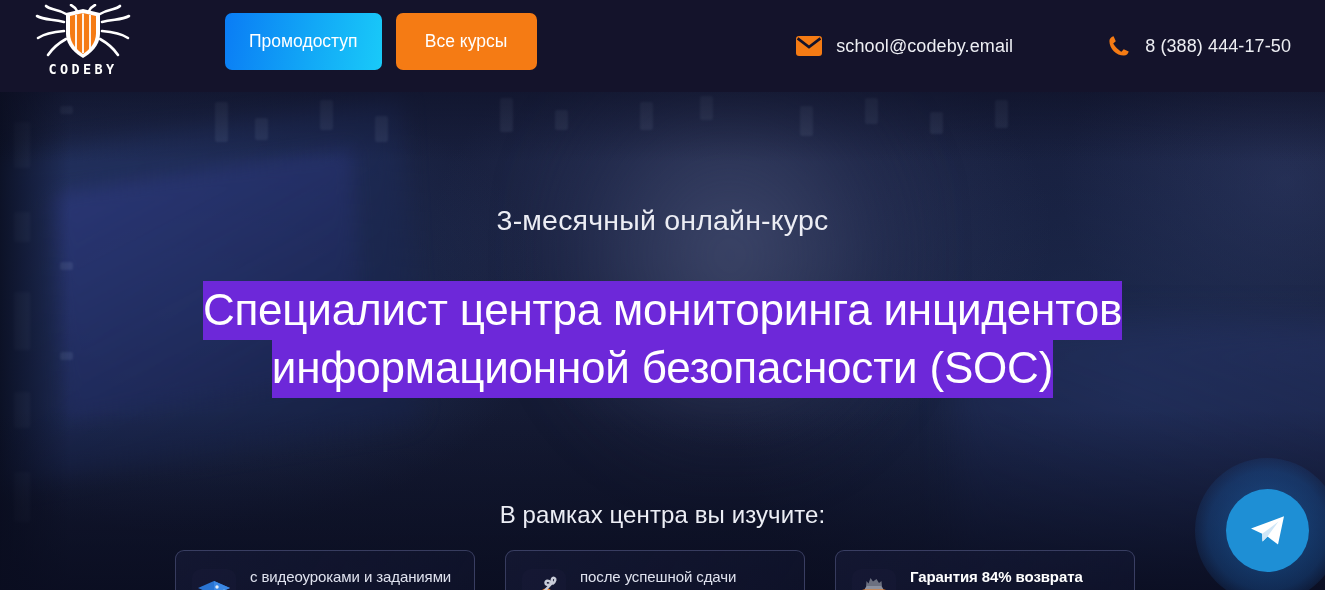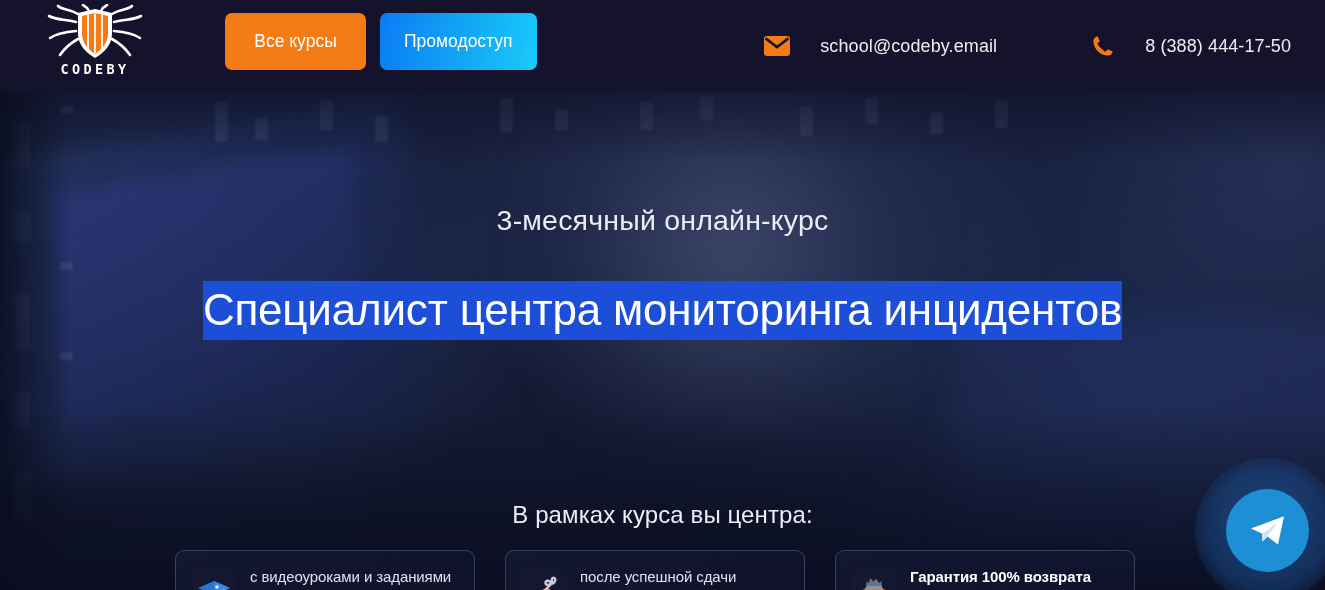--- a/index.html
+++ b/index.html
@@ -10,42 +10,42 @@
     -webkit-font-smoothing:antialiased;
   }
   .page{position:relative;width:1325px;height:590px;overflow:hidden;}
 
   
   .header{
     position:absolute;left:0;top:0;width:1325px;height:92px;
     background:#14132b;z-index:40;
   }
   .logo-wrap{
-    position:absolute;left:44px;top:4px;width:102px;height:82px;
+    position:absolute;left:32px;top:4px;width:102px;height:82px;
   }
   .logo-mark{position:absolute;left:0;top:0;width:102px;height:58px;}
   .logo-word{
     position:absolute;left:0;top:58px;width:102px;text-align:center;
     color:#ffffff;font-size:13.5px;font-weight:700;letter-spacing:3.4px;
     font-family:"DejaVu Sans Mono","Liberation Mono",monospace;
     line-height:14px;
   }
   .nav-btns{position:absolute;left:225px;top:13px;display:flex;gap:14px;}
   .btn{
     border:none;outline:none;cursor:pointer;
     height:57px;border-radius:7px;
     color:#fff;font-size:17.5px;font-family:"Liberation Sans",sans-serif;
     display:flex;align-items:center;justify-content:center;
     padding:0 24px;white-space:nowrap;
   }
   .btn-courses{background:#f57b14;min-width:141px;}
   .btn-promo{background:linear-gradient(100deg,#0a7cf5 0%,#12a8f6 55%,#19caf9 100%);min-width:141px;}
 
   .contacts{position:absolute;right:34px;top:0;height:92px;display:flex;align-items:center;gap:60px;}
-  .contact{display:flex;align-items:center;gap:30px;padding-left:34px;}
+  .contact{display:flex;align-items:center;gap:14px;padding-left:34px;}
   .contact-txt{color:#edeef3;font-size:18px;letter-spacing:.1px;white-space:nowrap;}
   .ico{display:block;flex:0 0 auto;}
 
   
   .hero{
     position:absolute;left:0;top:92px;width:1325px;height:498px;overflow:hidden;
     background:#141b35;
   }
   .bg-base{
     position:absolute;inset:0;
@@ -101,21 +101,21 @@
   .kicker{
     position:absolute;top:112px;left:0;width:1325px;text-align:center;
     color:#ecedf4;font-size:28.5px;letter-spacing:.2px;
   }
   .h1{
     position:absolute;top:160px;left:0;width:1325px;text-align:center;
     font-size:44px;line-height:58px;color:#ffffff;font-weight:400;
     letter-spacing:-.2px;
   }
   .h1 .sel{
-    background:#1d4ed8;
+    background:#6d28d9;
     box-decoration-break:clone;-webkit-box-decoration-break:clone;
     padding:4px 0 6px 0;
     margin-top:48px;
   }
   .subtitle{
     position:absolute;top:409px;left:0;width:1325px;text-align:center;
     color:#eceef5;font-size:24px;letter-spacing:.1px;
   }
 
   
@@ -176,22 +176,22 @@
         <g stroke="#ffffff" stroke-width="1.8">
           <line x1="44" y1="11" x2="44" y2="45"></line>
           <line x1="51" y1="9.5" x2="51" y2="49"></line>
           <line x1="58" y1="11" x2="58" y2="45"></line>
         </g>
       </svg>
       <div class="logo-word">CODEBY</div>
     </div>
 
     <div class="nav-btns">
+      <button class="btn btn-promo">Промодоступ</button>
       <button class="btn btn-courses">Все курсы</button>
-      <button class="btn btn-promo">Промодоступ</button>
     </div>
 
     <div class="contacts">
       <a class="contact" href="#" style="text-decoration:none">
         <svg class="ico" width="26" height="20" viewBox="0 0 26 20">
           <rect x="0" y="0" width="26" height="20" rx="3" fill="#f57b14"></rect>
           <path d="M1.6 2.4 L13 11 L24.4 2.4" fill="none" stroke="#14132b" stroke-width="2.6"></path>
         </svg>
         <span class="contact-txt">school@codeby.email</span>
       </a>
@@ -235,23 +235,23 @@
     </div>
 
     <div class="bg-glow-l"></div>
     <div class="bg-glow-t"></div>
     <div class="bg-glow-b"></div>
 
     <div class="content">
 
       <div class="kicker">3-месячный онлайн-курс</div>
 
-      <h1 class="h1"><span class="sel">Специалист центра мониторинга инцидентов</span><br></h1>
-
-      <div class="subtitle">В рамках курса вы центра:</div>
+      <h1 class="h1"><span class="sel">Специалист центра мониторинга инцидентов</span><br><span class="sel">информационной безопасности (SOC)</span></h1>
+
+      <div class="subtitle">В рамках центра вы изучите:</div>
 
       <div class="cards">
 
         <div class="card">
           <div class="icon-box">
             <svg width="34" height="30" viewBox="0 0 34 30">
               <path d="M7 13 L7 21 C7 24 12 26 17 26 C22 26 27 24 27 21 L27 13 Z" fill="#14539e"></path>
               <path d="M17 5 L33 12 L17 19 L1 12 Z" fill="#2a74d2"></path>
               <path d="M17 5 L33 12 L17 19 Z" fill="#3b87e4"></path>
               <circle cx="20" cy="11" r="1.7" fill="#e9eef6"></circle>
@@ -285,21 +285,21 @@
           <div class="icon-box">
             <svg width="34" height="30" viewBox="0 0 34 30">
               <path d="M13.5 2 L16 5.5 L19.5 3 L22 7 L24.5 5 L25 11 L9 11 L9.5 5 L11.5 7.5 Z" fill="#6c7080"></path>
               <path d="M10 10 C5.5 14 5 22 11 25 L23.5 25 C29 22 28.5 14 24 10 Z" fill="#8d919f"></path>
               <rect x="4.5" y="13.5" width="25" height="12.5" rx="2.2" fill="#f57b14"></rect>
               <rect x="7.5" y="16" width="19" height="7.5" rx="1.4" fill="#f9e0bd"></rect>
               <text x="17" y="22" font-size="8.5" font-weight="700" text-anchor="middle" fill="#3d2a12" font-family="Liberation Sans, sans-serif">$</text>
             </svg>
           </div>
           <div class="card-text">
-            <div class="card-title">Гарантия 100% возврата</div>
+            <div class="card-title">Гарантия 84% возврата</div>
             <div class="card-desc">средств в первые 14 дней, если курс не понравится</div>
           </div>
         </div>
 
       </div>
     </div>
 
     <div class="tg-halo"></div>
     <button class="tg-btn">
       <svg width="40" height="36" viewBox="0 0 40 36">

